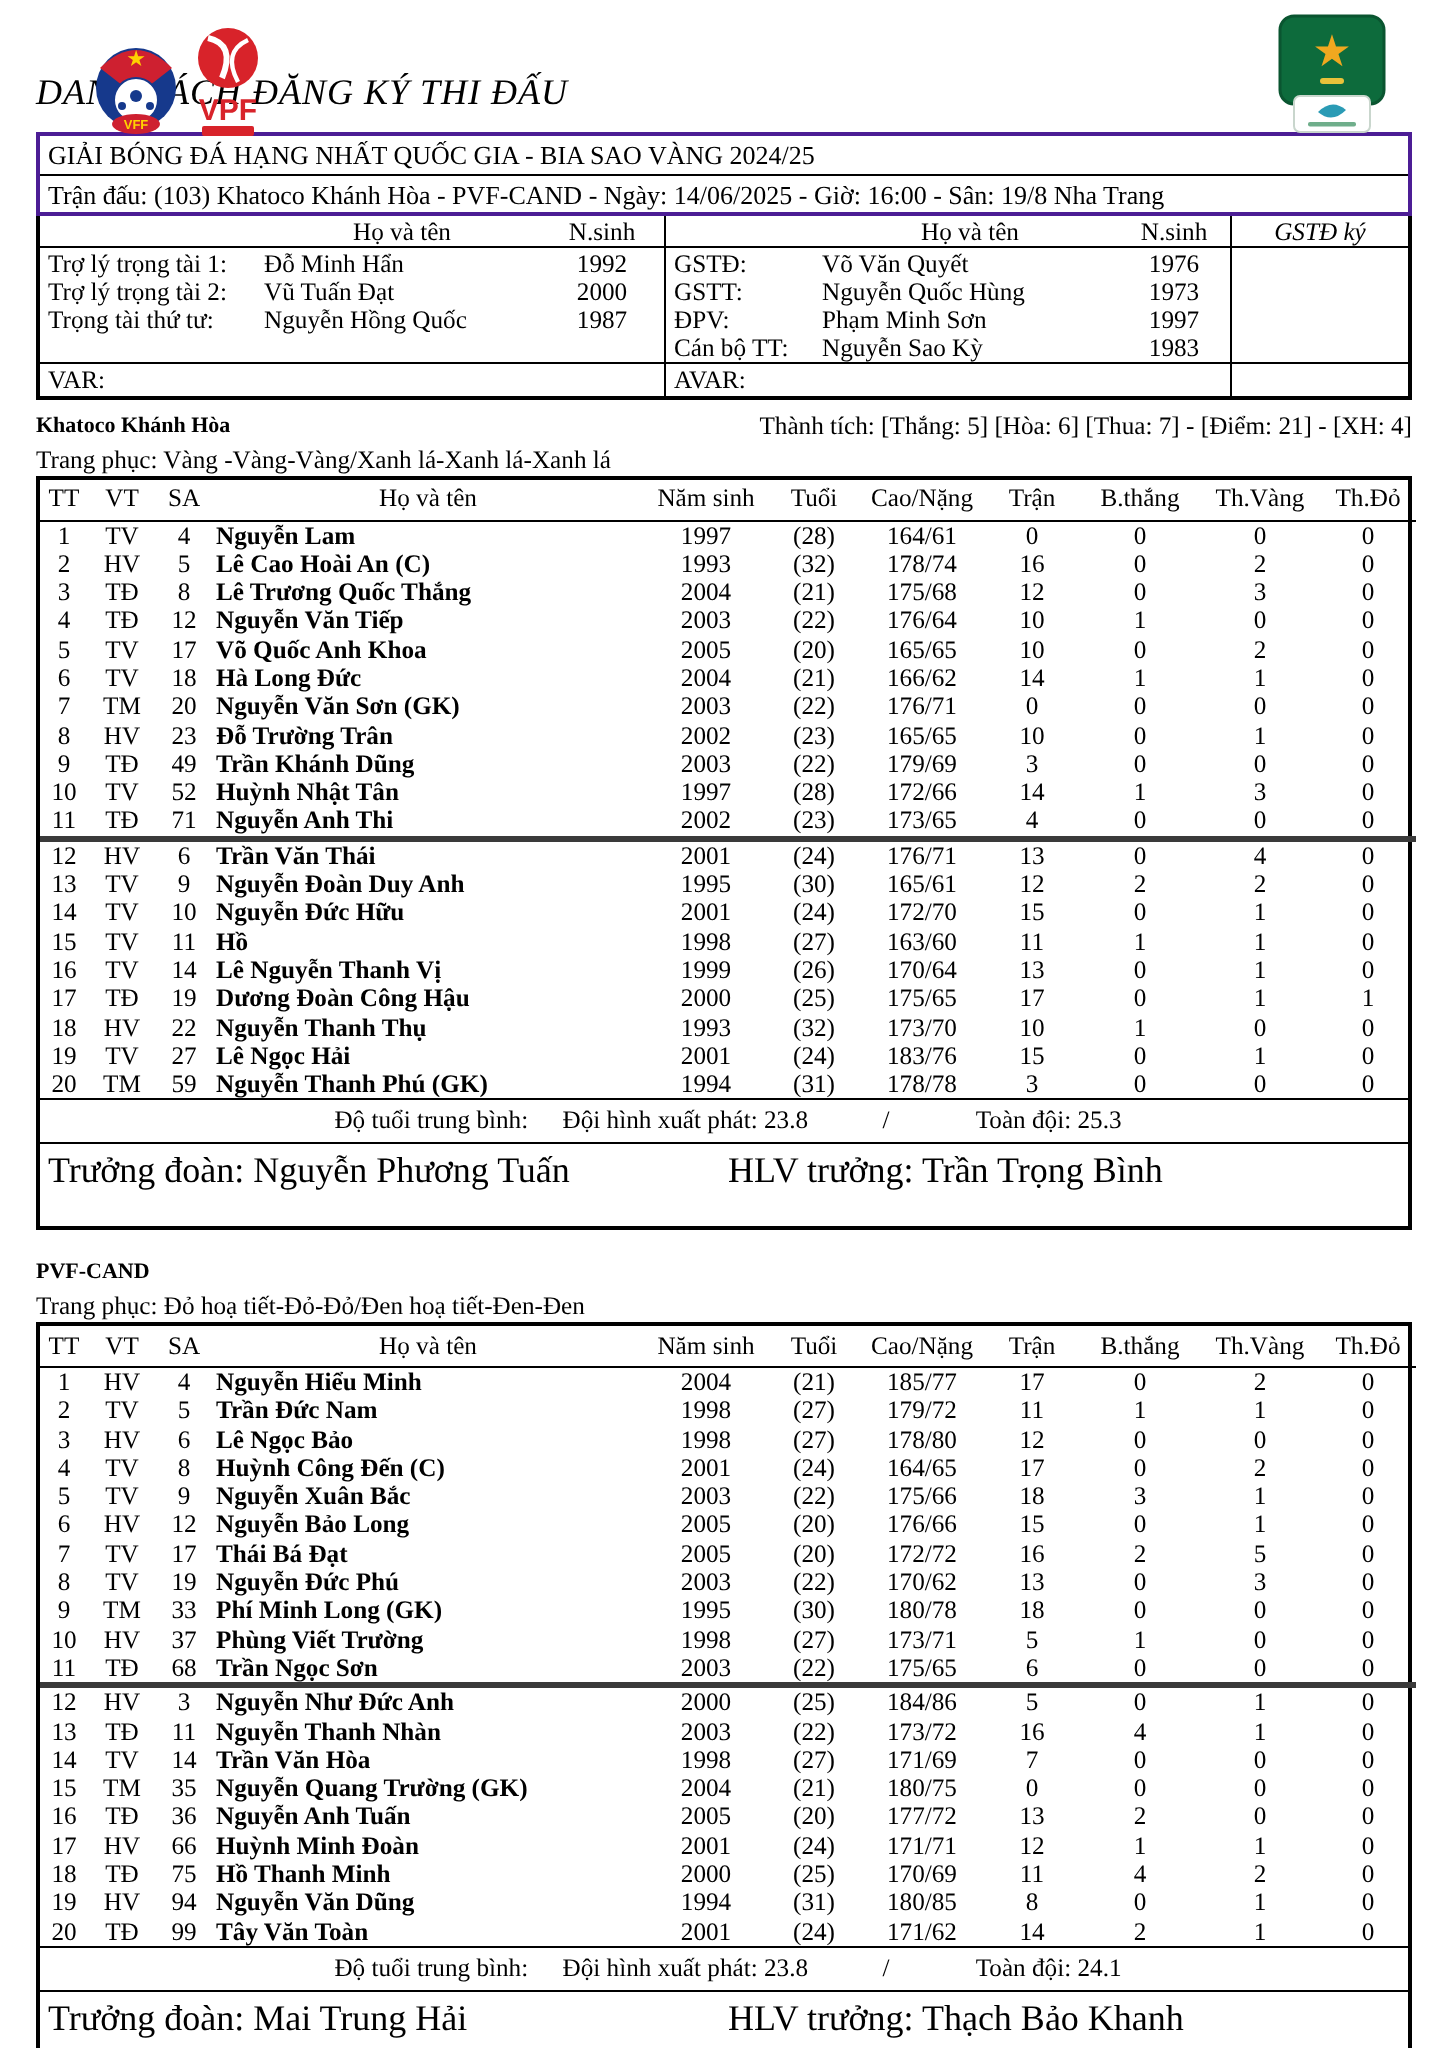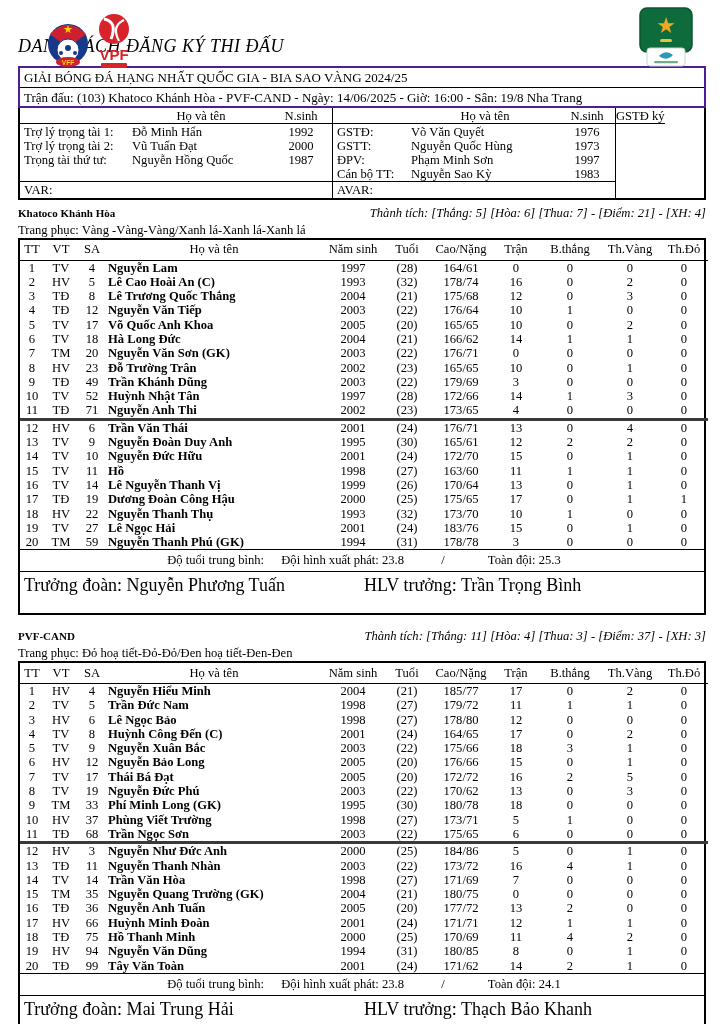--- a/index.html
+++ b/index.html
@@ -17,38 +17,38 @@
 
   
   .info-box { border:2px solid #4c1d95; }
   .info-row { height:19px; line-height:19px; padding-left:4px; font-size:13px; white-space:nowrap; }
   .info-row + .info-row { border-top:1px solid #000; }
 
   
   .officials { border:2px solid #000; border-top:none; display:flex; font-size:12.6px; }
   .off-block { width:312px; display:flex; flex-direction:column; }
   .off-block.right { width:283px; border-left:1.5px solid #000; }
-  .off-gstd { flex:1; border-left:1.5px solid #000; display:flex; flex-direction:row; }
+  .off-gstd { flex:1; border-left:1.5px solid #000; display:flex; flex-direction:column;font-style:italic; }
   .off-head { height:16px; line-height:16px; border-bottom:1.5px solid #000; }
   .off-grid, .off-row { display:grid; }
   .off-block .off-grid, .off-block .off-row { grid-template-columns:112px 1fr 62px; }
   .off-block.right .off-grid, .off-block.right .off-row { grid-template-columns:78px 1fr 56px; }
   .off-row { height:14px; line-height:14px; }
   .off-body { padding-top:1px; }
   .off-label { padding-left:4px; white-space:nowrap; }
   .off-name { white-space:nowrap; }
   .c { text-align:center; }
   .off-var { height:17px; line-height:17px; border-top:1.5px solid #000; padding-left:4px; margin-top:auto; }
   .off-gstd-body { flex:1; }
   .off-gstd-var { height:17px; border-top:1.5px solid #000; }
 
   
   .team-head { display:flex; margin-top:5px; height:17px; line-height:17px; }
   .team-name { font-weight:bold; font-size:11px; white-space:nowrap; }
-  .team-record { margin-left:auto; font-size:12.6px; white-space:nowrap;font-style:italic; }
+  .team-record { margin-left:auto; font-size:12.6px; white-space:nowrap; }
   .team-kit { height:16px; line-height:16px; font-size:12.6px; white-space:nowrap; }
 
   .team-box { border:2px solid #000; }
   table.ptable { width:100%; border-collapse:collapse; table-layout:fixed; }
   .ptable th { font-weight:normal; font-size:12.6px; height:20px; border-bottom:1.5px solid #000; white-space:nowrap; overflow:visible; }
   .ptable td { height:14.3px; line-height:14.3px; font-size:12.6px; text-align:center; white-space:nowrap; overflow:visible; padding:0; }
   .ptable td.name, .ptable th.name-h { text-align:left; }
   .ptable td.name { padding-left:2px;font-weight:bold; }
   .ptable th.name-h { text-align:center; }
   tbody.subs tr:first-child td { border-top:3px solid #3a3a3a; }
@@ -507,21 +507,20 @@
     <div class="staff-row">
       <span class="staff-left">Trưởng đoàn: Nguyễn Phương Tuấn</span>
       <span class="staff-right">HLV trưởng: Trần Trọng Bình</span>
     </div>
   </div>
 
   <div class="gap8"></div>
 
   <div class="team-head">
     <span class="team-name">PVF-CAND</span>
-    <span class="team-record">Thành tích: [Thắng: 11] [Hòa: 4] [Thua: 3] - [Điểm: 37] - [XH: 3]</span>
   </div>
   <div class="team-kit">Trang phục: Đỏ hoạ tiết-Đỏ-Đỏ/Đen hoạ tiết-Đen-Đen</div>
 
   <div class="team-box">
     <table class="ptable">
       <colgroup>
         <col class="col-tt">
           <col class="col-vt">
           <col class="col-sa">
           <col class="col-name">

